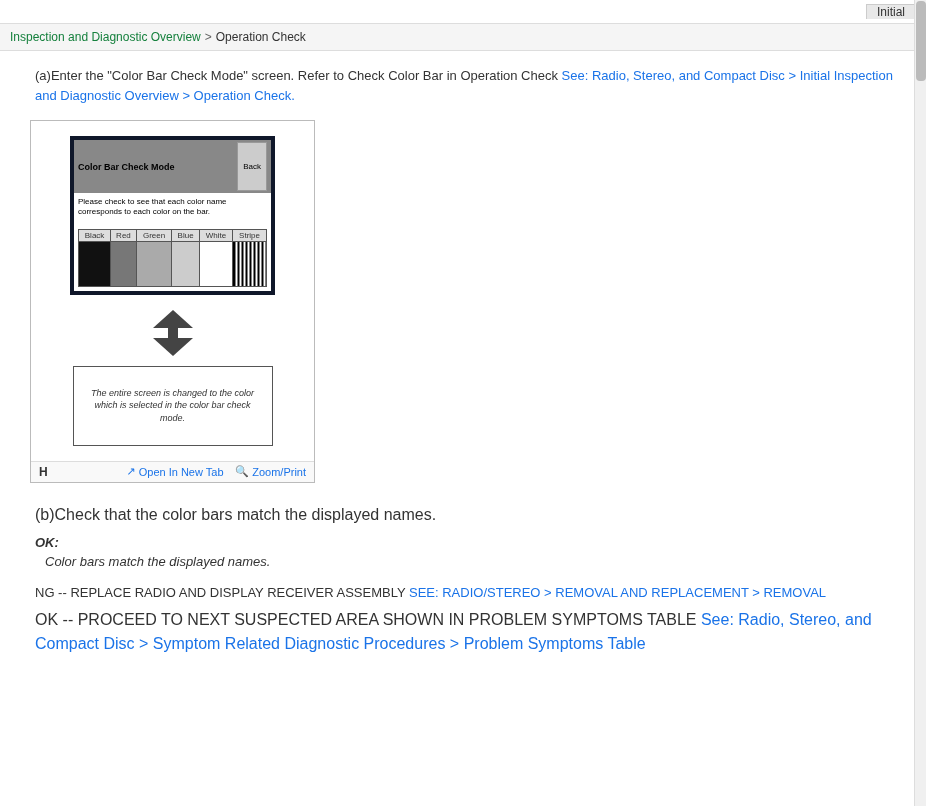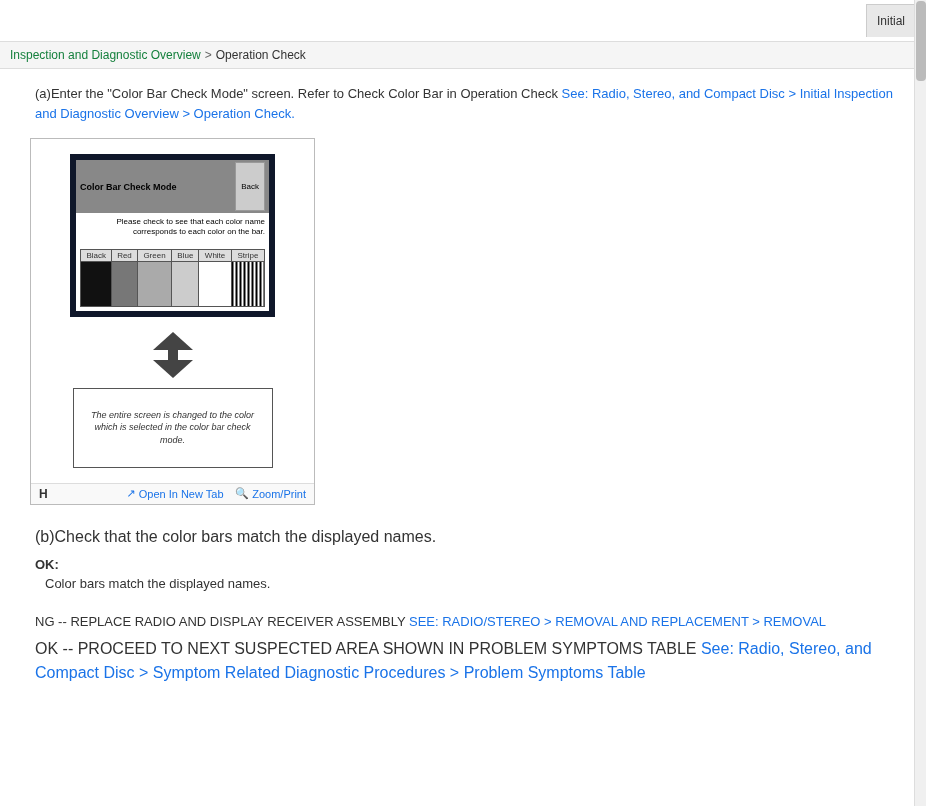--- a/index.html
+++ b/index.html
@@ -41,21 +41,21 @@
       justify-content: flex-end;
       align-items: center;
       background: #fff;
       border-bottom: 1px solid #ddd;
       padding: 4px 10px;
     }
     .initial-tab {
       background: #e8e8e8;
       border: 1px solid #ccc;
       border-bottom: none;
-      padding: 9px 10px;
+      padding: 0 10px;
       font-size: 12px;
       cursor: pointer;
     }
 
     
     .main-content {
       padding: 15px 15px;
       max-width: 910px;
     }
 
@@ -88,21 +88,21 @@
       margin-bottom: 20px;
       margin-left: 15px;
     }
 
     .diagram-inner {
       padding: 15px;
     }
 
     
     .screen-mockup {
-      border: 6px solid #0f172a;
+      border: 4px solid #0f172a;
       background: #701a75;
       width: 205px;
       margin: 0 auto 15px auto;
     }
 
     .screen-header {
       display: flex;
       justify-content: space-between;
       align-items: center;
       background: #888;
@@ -124,21 +124,20 @@
     .screen-body {
       background: #fff;
       padding: 4px;
     }
 
     .screen-instruction {
       font-size: 8px;
       color: #000;
       margin-bottom: 4px;
       line-height: 1.3;
-      text-align: right;
     }
 
     
     .color-bar-table {
       width: 100%;
       border-collapse: collapse;
       font-size: 8px;
       margin-top: 11px;
     }
     .color-bar-table th {
@@ -253,26 +252,28 @@
     .para {
       font-size: 16px;
       line-height: 1.5;
       margin-bottom: 8px;
     }
 
     .para-label {
       font-size: 13px;
       font-weight: bold;
       margin-bottom: 4px;
+      font-style: italic;
     }
 
     .para-result {
       font-size: 13px;
-      margin-bottom: 23px;
+      margin-bottom: 16px;
       padding-left: 10px;
+      font-style: italic;
     }
 
     .para-ng {
       font-size: 13px;
       margin-bottom: 8px;
       text-transform: uppercase;
     }
 
     .scrollbar-track {
       position: fixed;

